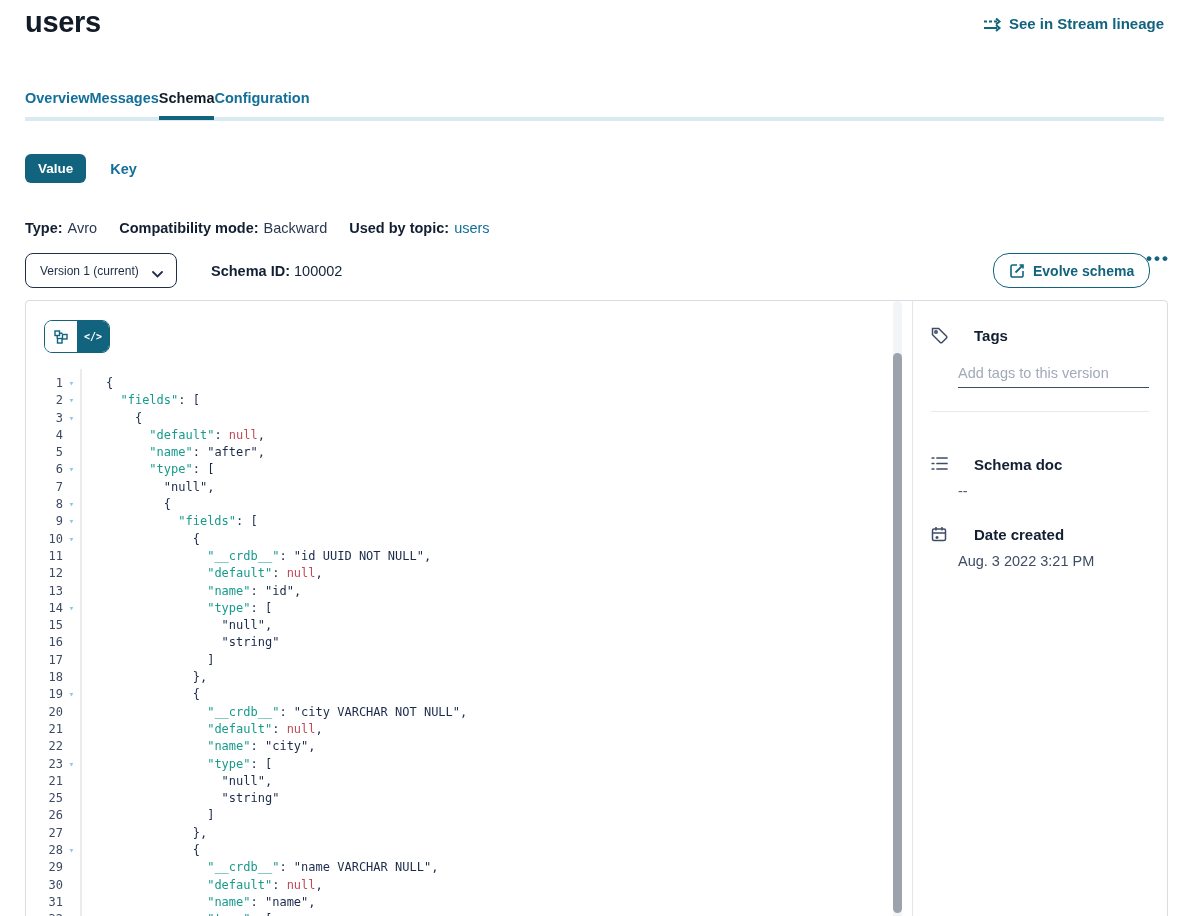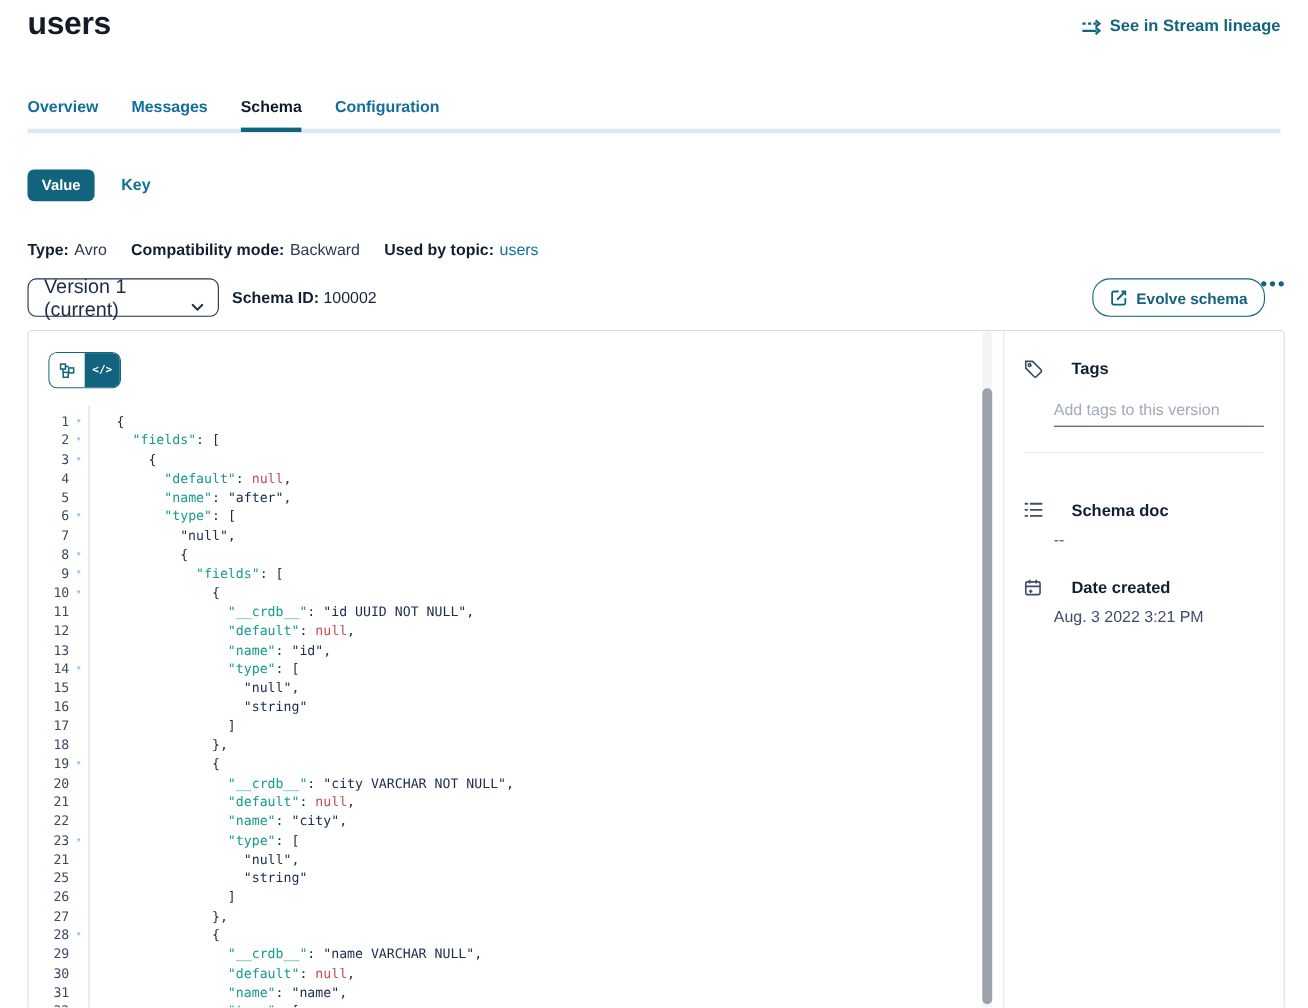--- a/index.html
+++ b/index.html
@@ -6,41 +6,41 @@
   html,body { background:#fff; }
   body { font-family:"Liberation Sans", sans-serif; color:#16243a; }
   .page { position:relative; width:1189px; height:916px; overflow:hidden; background:#fff; }
 
   
   .title { position:absolute; left:25px; top:6px; font-size:29px; font-weight:800; letter-spacing:-0.3px; color:#121b28; }
   .lineage-link { position:absolute; right:25px; top:15px; display:flex; align-items:flex-end; gap:7px;
     color:var(--accent); font-size:15px; font-weight:700; cursor:pointer; }
 
   
-  .tabbar { position:absolute; left:25px; top:90px; display:flex; gap:30px; }
+  .tabbar { position:absolute; left:25px; top:90px; display:flex; }
   .tab { font-size:14.5px; font-weight:700; color:var(--link); padding-bottom:10px; cursor:pointer; }
   .tab.active { color:#121b28; border-bottom:4px solid var(--accent); }
   .tab-underline { position:absolute; left:25px; top:117px; width:1139px; height:4px; background:#d9eaf3; }
   .tabbar .tab { position:relative; z-index:2; }
 
   
   .vk-toggle { position:absolute; left:25px; top:154px; display:flex; align-items:center; gap:24px; }
   .vk-value { background:var(--accent); color:#fff; font-size:13.5px; font-weight:600; padding:7px 13px; border-radius:6px; border:none; cursor:pointer; }
   .vk-key { color:var(--link); font-size:14.5px; font-weight:600; cursor:pointer; background:none; border:none; }
 
   
   .meta-row { position:absolute; left:25px; top:220px; display:flex; gap:22px; font-size:14.5px; }
   .meta-item { display:flex; gap:5px; }
   .meta-label { font-weight:700; color:#121f33; }
   .meta-value { color:#2a3950; }
   .meta-link { color:var(--link); cursor:pointer; }
 
   
-  .version-select { position:absolute; left:25px; top:253px; width:174px; height:35px; border:1.5px solid #20304a; border-radius:8px;
-    display:flex; align-items:center; justify-content:space-between; padding:0 13px 0 14px; font-size:18px; color:#1d2c44; cursor:pointer; background:#fff; }
+  .version-select { position:absolute; left:25px; top:253px; width:152px; height:35px; border:1.5px solid #20304a; border-radius:8px;
+    display:flex; align-items:center; justify-content:space-between; padding:0 13px 0 14px; font-size:12px; color:#1d2c44; cursor:pointer; background:#fff; }
   .schema-id { position:absolute; left:211px; top:263px; font-size:14.5px; }
   .schema-id b { font-weight:700; color:#121f33; }
   .btn-compare { position:absolute; left:812px; top:253px; height:35px; display:flex; align-items:center; gap:8px; padding:0 16px;
     border:1px solid #d7dae1; border-radius:8px; background:#fff; color:#a9afbd; font-size:14px; font-weight:600; cursor:default; }
   .btn-evolve { position:absolute; left:993px; top:253px; height:35px; display:flex; align-items:center; gap:8px; padding:0 15px;
     border:1px solid var(--accent); border-radius:16px; background:#fff; color:var(--accent); font-size:14px; font-weight:700; cursor:pointer; }
   .btn-more { position:absolute; left:1146px; top:249px; border:none; background:none; color:var(--accent);
     font-size:17px; font-weight:900; letter-spacing:2px; cursor:pointer; }
 
   

